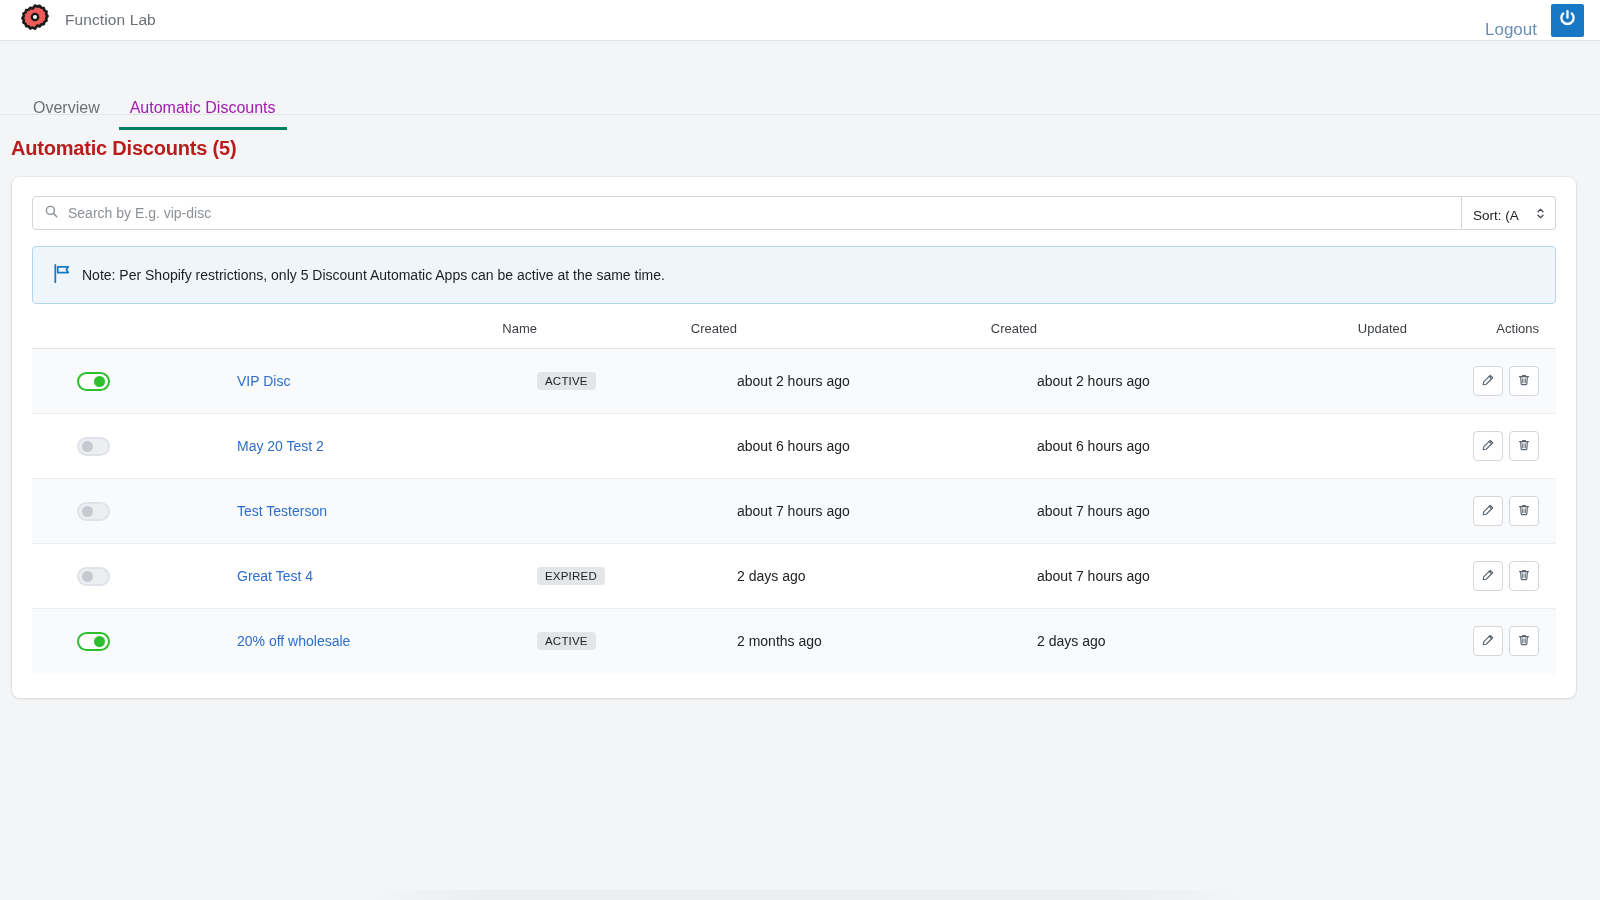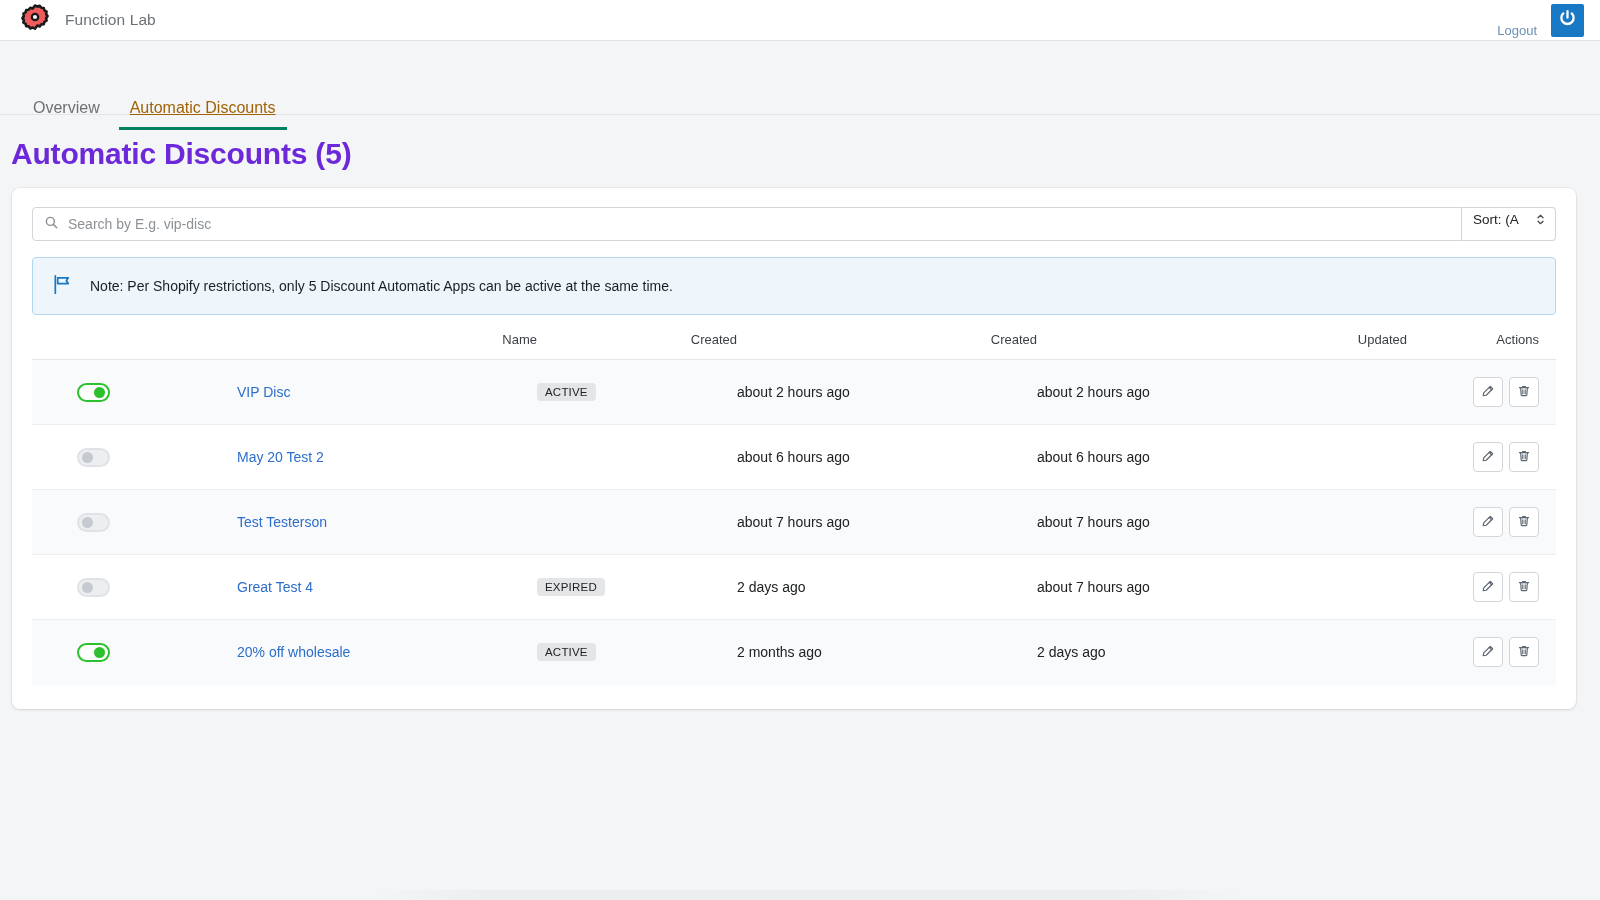--- a/index.html
+++ b/index.html
@@ -29,21 +29,21 @@
     letter-spacing: .1px;
   }
   .topbar-right {
     margin-left: auto;
     display: flex;
     align-items: center;
     gap: 14px;
     padding-right: 8px;
   }
   .logout-link {
-    font-size: 13px;
+    font-size: 17px;
     color: #6b8fb5;
     text-decoration: none;
     position: relative;
     top: 10px;
   }
   .logout-btn {
     width: 33px; height: 33px;
     background: #1878c3;
     display: flex; align-items: center; justify-content: center;
     border-radius: 2px;
@@ -66,35 +66,34 @@
     color: #6d7175;
     padding: 0 11px 10px 11px;
     cursor: pointer;
     border-bottom: 3px solid transparent;
     background: none; border-left: none; border-right: none; border-top: none;
     font-family: inherit;
     position: relative;
     top: 16px;
   }
   .tab.active {
-    color: #a16207;
+    color: #a21caf;
     border-bottom-color: #008060;
-    text-decoration: underline;
   }
 
   
   .page-head {
     display: flex;
     align-items: center;
     padding: 22px 28px 0 11px;
   }
   .page-title {
-    font-size: 30px;
+    font-size: 20px;
     font-weight: bold;
-    color: #6d28d9;
+    color: #b91c1c;
     letter-spacing: -.2px;
   }
   .head-actions {
     margin-left: auto;
     display: flex;
     align-items: center;
     gap: 9px;
   }
   .btn {
     font-family: inherit;
@@ -152,39 +151,40 @@
     background: transparent;
   }
   .search-input::placeholder { color: #8c9196; }
   .sort-select {
     width: 94px;
     border: 1px solid #d2d5d9;
     border-left: none;
     border-radius: 0 4px 4px 0;
     background: #ffffff;
     display: flex;
+    align-items: center;
     justify-content: space-between;
     padding: 4px 9px 0 11px;
     font-size: 13.5px;
     color: #202223;
     cursor: pointer;
     height: 34px;
     white-space: nowrap;
     overflow: hidden;
   }
 
   
   .banner {
     margin-top: 16px;
     background: #eef6fc;
     border: 1px solid #b3d6ef;
     border-radius: 4px;
     display: flex;
     align-items: center;
-    gap: 16px;
+    gap: 8px;
     padding: 16px 18px;
     height: 58px;
   }
   .banner-text { font-size: 14px; color: #1c1f21; }
 
   
   table { width: 100%; border-collapse: collapse; margin-top: 17px; }
   thead th {
     font-size: 13px;
     font-weight: normal;

